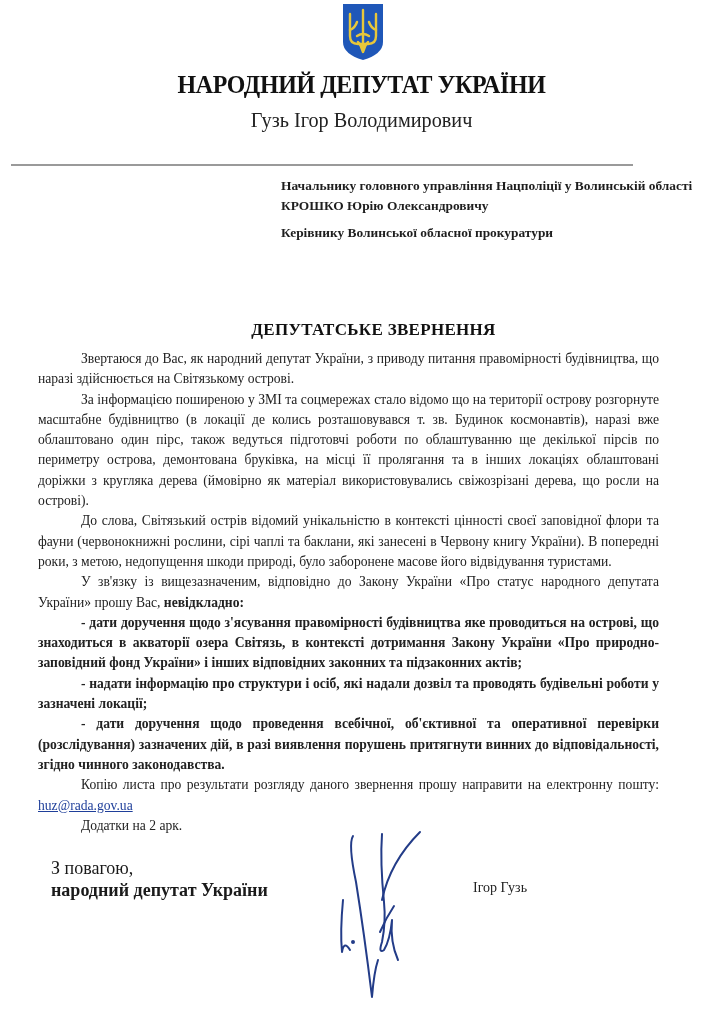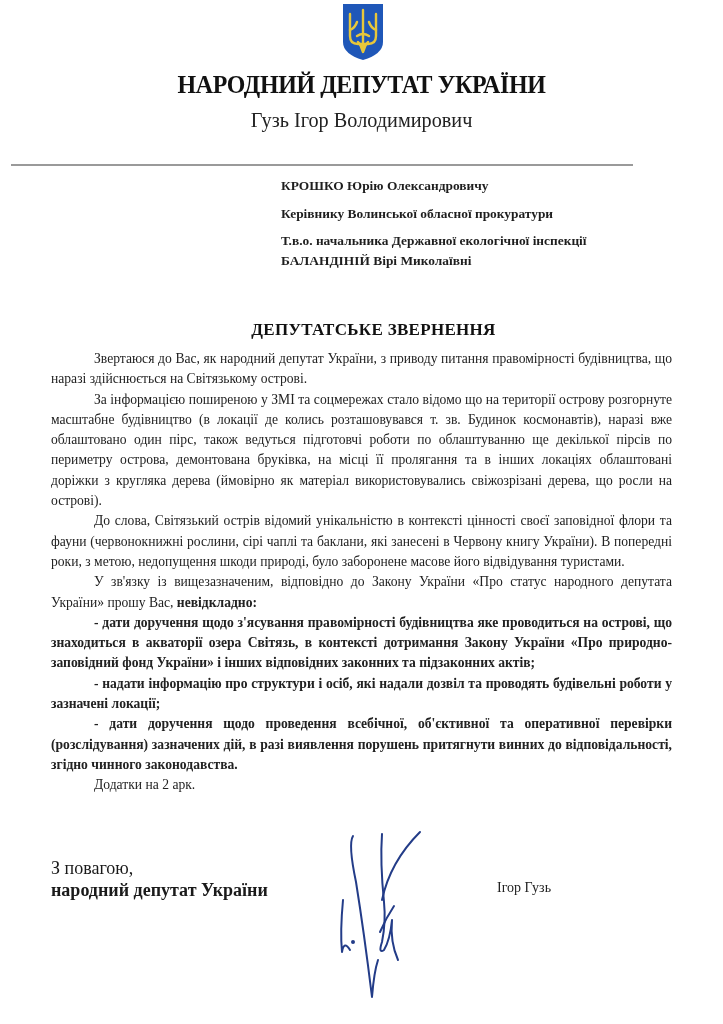--- a/index.html
+++ b/index.html
@@ -24,32 +24,32 @@
   .addressees {
     position: absolute; left: 281px; top: 176px; width: 420px;
     font-weight: bold; font-size: 13.4px; line-height: 19.5px; color: #1e1e1e;
   }
   .addr-block { margin-bottom: 8px; }
   .doc-title {
     position: absolute; left: 0; width: 723px; top: 320px; text-align: center;
     font-weight: bold; font-size: 17px; letter-spacing: 0.3px; color: #111; padding-left: 12px;
   }
   .body-text {
-    position: absolute; left: 51px; top: 349px; width: 621px;
+    position: absolute; left: 38px; top: 349px; width: 621px;
     font-size: 13.6px; line-height: 20.3px; color: #222; text-align: justify;
   }
   .body-text p { margin: 0; text-indent: 43px; }
   .body-text p.b { font-weight: bold; }
   .body-text a { color: #1f3f9a; text-decoration: underline; }
   .closing {
     position: absolute; left: 51px; top: 857px; font-size: 18px; line-height: 22px; color: #1a1a1a;
   }
   .closing .pos { font-weight: bold; }
   .signer {
-    position: absolute; left: 497px; top: 880px; font-size: 14px; color: #222;
+    position: absolute; left: 473px; top: 880px; font-size: 14px; color: #222;
   }
   .signature { position: absolute; left: 320px; top: 822px; width: 120px; height: 185px; }
 </style>
 </head>
 <body>
 
 <svg class="coat" viewBox="0 0 44 60">
   <path d="M2 2 H42 V40 Q42 52 22 58 Q2 52 2 40 Z" fill="#1f57b8"></path>
   <g fill="none" stroke="#e8c73a" stroke-width="2.4" stroke-linecap="round" stroke-linejoin="round">
     <path d="M22 8 V46"></path>
@@ -60,41 +60,39 @@
     <path d="M19 42 L22 50 L25 42"></path>
   </g>
 </svg>
 
 <div class="header-title">НАРОДНИЙ ДЕПУТАТ УКРАЇНИ</div>
 <div class="header-name">Гузь Ігор Володимирович</div>
 <div class="rule"></div>
 
 <div class="addressees">
   <div class="addr-block">
+    <div>Начальнику головного управління Нацполіції у Волинській області</div>
     <div>КРОШКО Юрію Олександровичу</div>
   </div>
   <div class="addr-block">
     <div>Керівнику Волинської обласної прокуратури</div>
-  </div>
-  <div class="addr-block">
-    <div>Т.в.о. начальника Державної екологічної інспекції</div>
-    <div>БАЛАНДІНІЙ Вірі Миколаївні</div>
   </div>
 </div>
 
 <div class="doc-title">ДЕПУТАТСЬКЕ ЗВЕРНЕННЯ</div>
 
 <div class="body-text">
   <p>Звертаюся до Вас, як народний депутат України, з приводу питання правомірності будівництва, що наразі здійснюється на Світязькому острові.</p>
   <p>За інформацією поширеною у ЗМІ та соцмережах стало відомо що на території острову розгорнуте масштабне будівництво (в локації де колись розташовувався т. зв. Будинок космонавтів), наразі вже облаштовано один пірс, також ведуться підготовчі роботи по облаштуванню ще декілької пірсів по периметру острова, демонтована бруківка, на місці її пролягання та в інших локаціях облаштовані доріжки з кругляка дерева (ймовірно як матеріал використовувались свіжозрізані дерева, що росли на острові).</p>
   <p>До слова, Світязький острів відомий унікальністю в контексті цінності своєї заповідної флори та фауни (червонокнижні рослини, сірі чаплі та баклани, які занесені в Червону книгу України). В попередні роки, з метою, недопущення шкоди природі, було заборонене масове його відвідування туристами.</p>
   <p><span>У зв'язку із вищезазначеним, відповідно до Закону України «Про статус народного депутата України» прошу Вас, </span><b>невідкладно:</b></p>
   <p class="b">- дати доручення щодо з'ясування правомірності будівництва яке проводиться на острові, що знаходиться в акваторії озера Світязь, в контексті дотримання Закону України «Про природно-заповідний фонд України» і інших відповідних законних та підзаконних актів;</p>
   <p class="b">- надати інформацію про структури і осіб, які надали дозвіл та проводять будівельні роботи у зазначені локації;</p>
   <p class="b">- дати доручення щодо проведення всебічної, об'єктивної та оперативної перевірки (розслідування) зазначених дій, в разі виявлення порушень притягнути винних до відповідальності, згідно чинного законодавства.</p>
+  <p><span>Копію листа про результати розгляду даного звернення прошу направити на електронну пошту: </span><a>huz@rada.gov.ua</a></p>
   <p>Додатки на 2 арк.</p>
 </div>
 
 <div class="closing">
   <div>З повагою,</div>
   <div class="pos">народний депутат України</div>
 </div>
 
 <svg class="signature" viewBox="0 0 120 185">
   <g fill="none" stroke="#233c88" stroke-width="2" stroke-linecap="round" stroke-linejoin="round">

